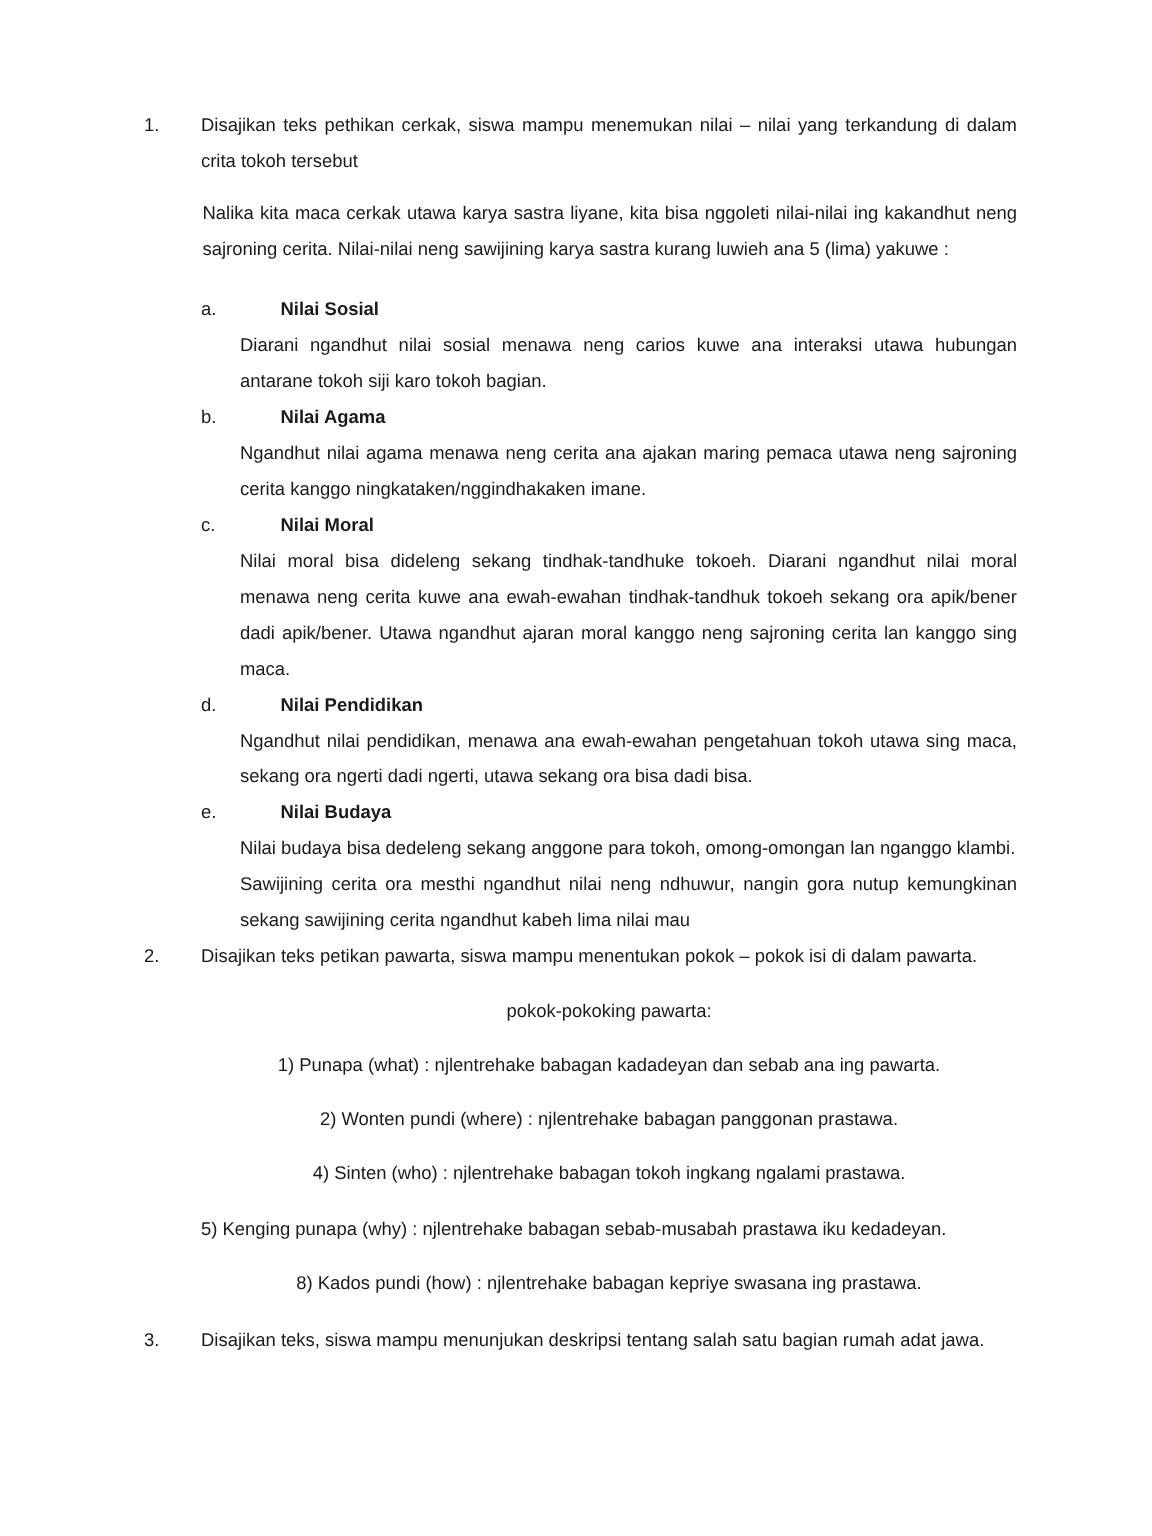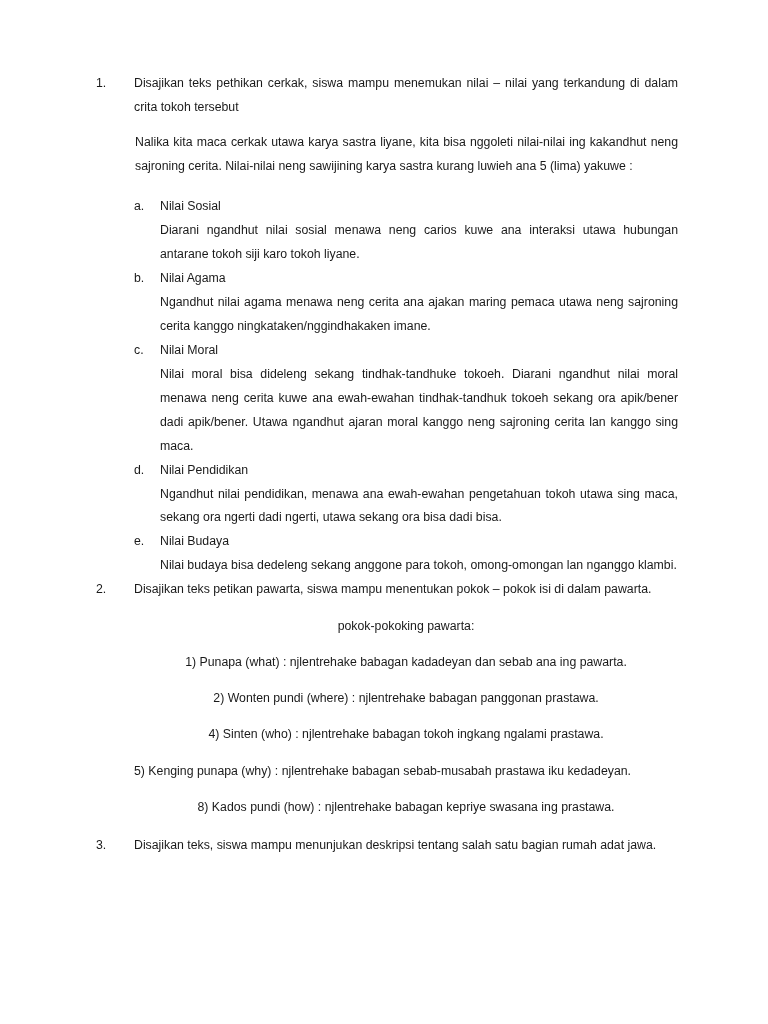--- a/index.html
+++ b/index.html
@@ -57,22 +57,23 @@
     margin-left: 38px;
   }
   .letter-marker {
     width: 26px;
     flex: 0 0 26px;
   }
   .letter-body {
     flex: 1 1 auto;
   }
   .sub-head {
-    font-weight: normal;
+    font-weight: bold;
     text-align: left;
+    margin-left: 27px;
   }
   .sub-text {
     text-align: justify;
   }
   .plain-line {
     text-align: center;
   }
 </style>
 </head>
 <body>
@@ -90,21 +91,21 @@
     <div class="spacer-sm"></div>
 
     <p class="para para-indent">Nalika kita maca cerkak utawa karya sastra liyane, kita bisa nggoleti nilai-nilai ing kakandhut neng sajroning cerita. Nilai-nilai neng sawijining karya sastra kurang luwieh ana 5 (lima) yakuwe :</p>
 
     <div class="spacer-md"></div>
 
     <div class="letter-item">
       <div class="letter-marker">a.</div>
       <div class="letter-body">
         <div class="sub-head">Nilai Sosial</div>
-        <div class="sub-text">Diarani ngandhut nilai sosial menawa neng carios kuwe ana interaksi utawa hubungan antarane tokoh siji karo tokoh liyane.</div>
+        <div class="sub-text">Diarani ngandhut nilai sosial menawa neng carios kuwe ana interaksi utawa hubungan antarane tokoh siji karo tokoh bagian.</div>
       </div>
     </div>
 
     <div class="letter-item">
       <div class="letter-marker">b.</div>
       <div class="letter-body">
         <div class="sub-head">Nilai Agama</div>
         <div class="sub-text">Ngandhut nilai agama menawa neng cerita ana ajakan maring pemaca utawa neng sajroning cerita kanggo ningkataken/nggindhakaken imane.</div>
       </div>
     </div>
@@ -123,20 +124,21 @@
         <div class="sub-head">Nilai Pendidikan</div>
         <div class="sub-text">Ngandhut nilai pendidikan, menawa ana ewah-ewahan pengetahuan tokoh utawa sing maca, sekang ora ngerti dadi ngerti, utawa sekang ora bisa dadi bisa.</div>
       </div>
     </div>
 
     <div class="letter-item">
       <div class="letter-marker">e.</div>
       <div class="letter-body">
         <div class="sub-head">Nilai Budaya</div>
         <div class="sub-text">Nilai budaya bisa dedeleng sekang anggone para tokoh, omong-omongan lan nganggo klambi.</div>
+        <div class="sub-text">Sawijining cerita ora mesthi ngandhut nilai neng ndhuwur, nangin gora nutup kemungkinan sekang sawijining cerita ngandhut kabeh lima nilai mau</div>
       </div>
     </div>
 
     <div class="num-item">
       <div class="num-marker">2.</div>
       <div class="num-body">
         <p class="para">Disajikan teks petikan pawarta, siswa mampu menentukan pokok – pokok isi di dalam pawarta.</p>
         <p class="plain-line">pokok-pokoking pawarta:</p>
         <p class="plain-line">1) Punapa (what) : njlentrehake babagan kadadeyan dan sebab ana ing pawarta.</p>
         <p class="plain-line">2) Wonten pundi (where) : njlentrehake babagan panggonan prastawa.</p>

